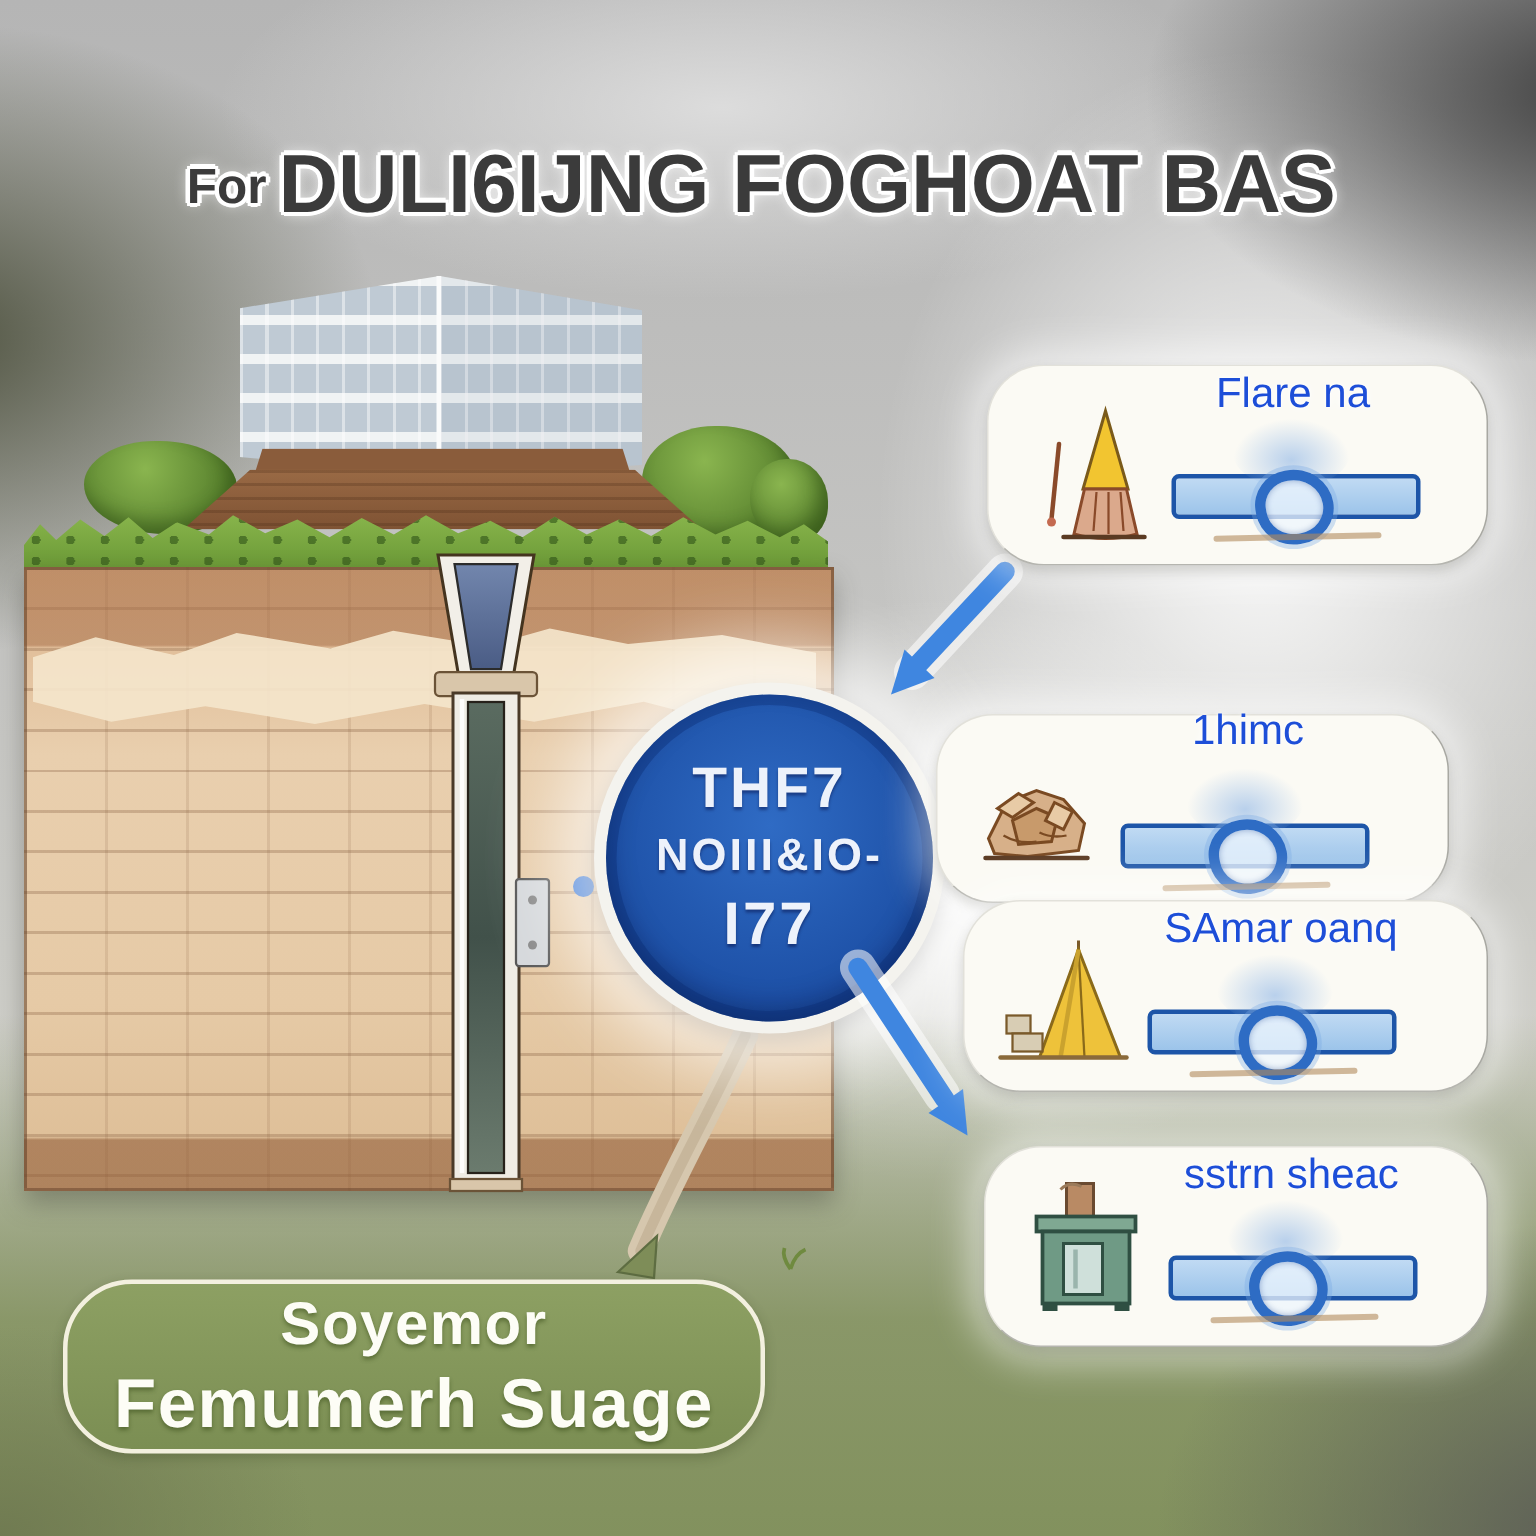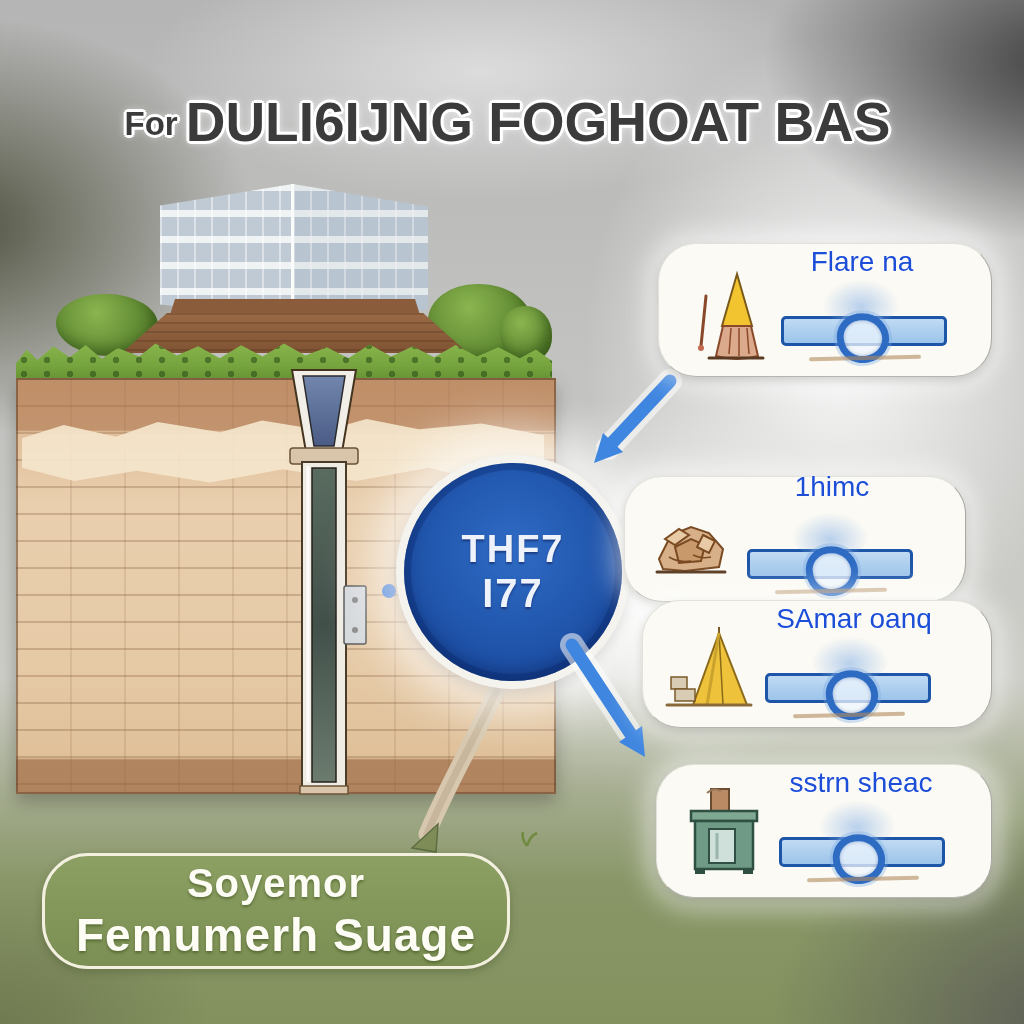--- a/index.html
+++ b/index.html
@@ -149,20 +149,21 @@
     </g>
     <g stroke="#6f8a3f" stroke-width="2.5" fill="none">
       <path d="M527,846 q3,-10 10,-13"></path>
         <path d="M527,846 q-6,-8 -4,-14"></path>
     </g>
   </svg>
 
   <div class="abs" id="badge-outer">
     <div id="badge-inner">
       <div class="l1">THF7</div>
+      <div class="l2">NOIII&amp;IO-</div>
       <div class="l3">I77</div>
     </div>
   </div>
 
   <svg class="abs" style="top:0;left:0;" width="1024" height="1024" viewBox="0 0 1024 1024">
     <g>
       <line x1="670" y1="381" x2="608" y2="448" stroke="rgba(255,255,255,.55)" stroke-width="24" stroke-linecap="round"></line>
       <line x1="670" y1="381" x2="612" y2="443" stroke="#3f86e0" stroke-width="13" stroke-linecap="round"></line>
       <polygon points="594,463 623,452 603,433" fill="#3f86e0"></polygon>
     </g>

